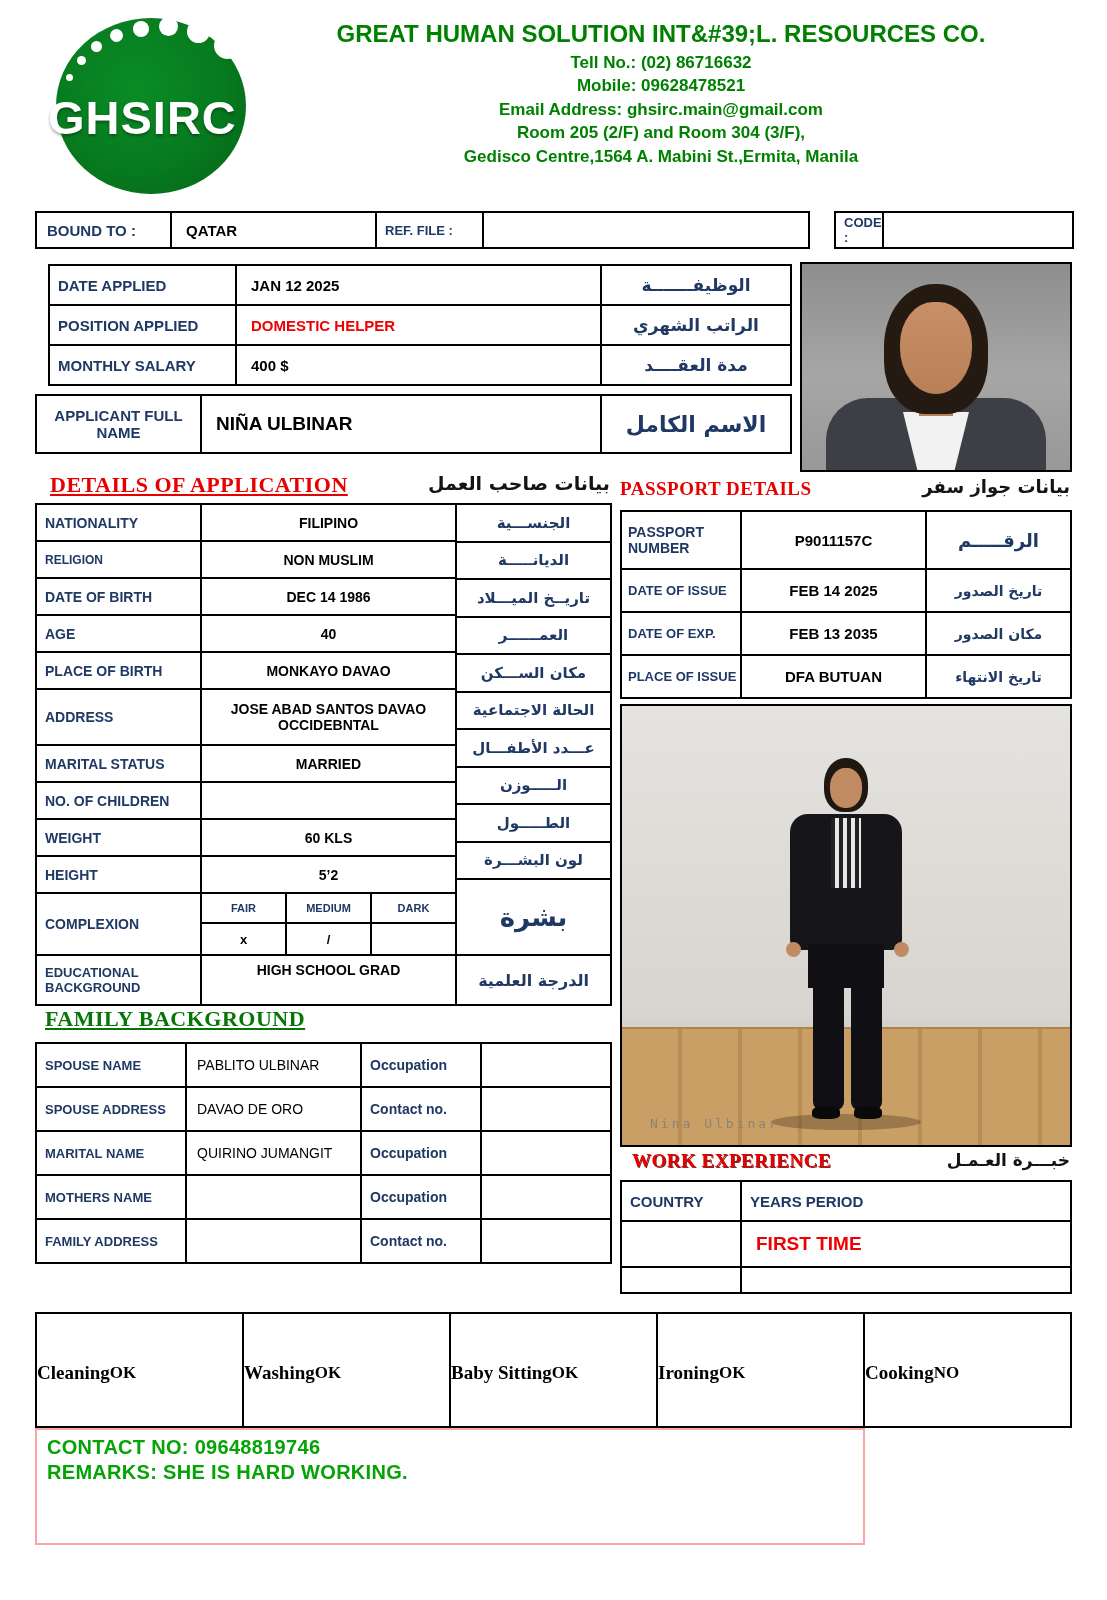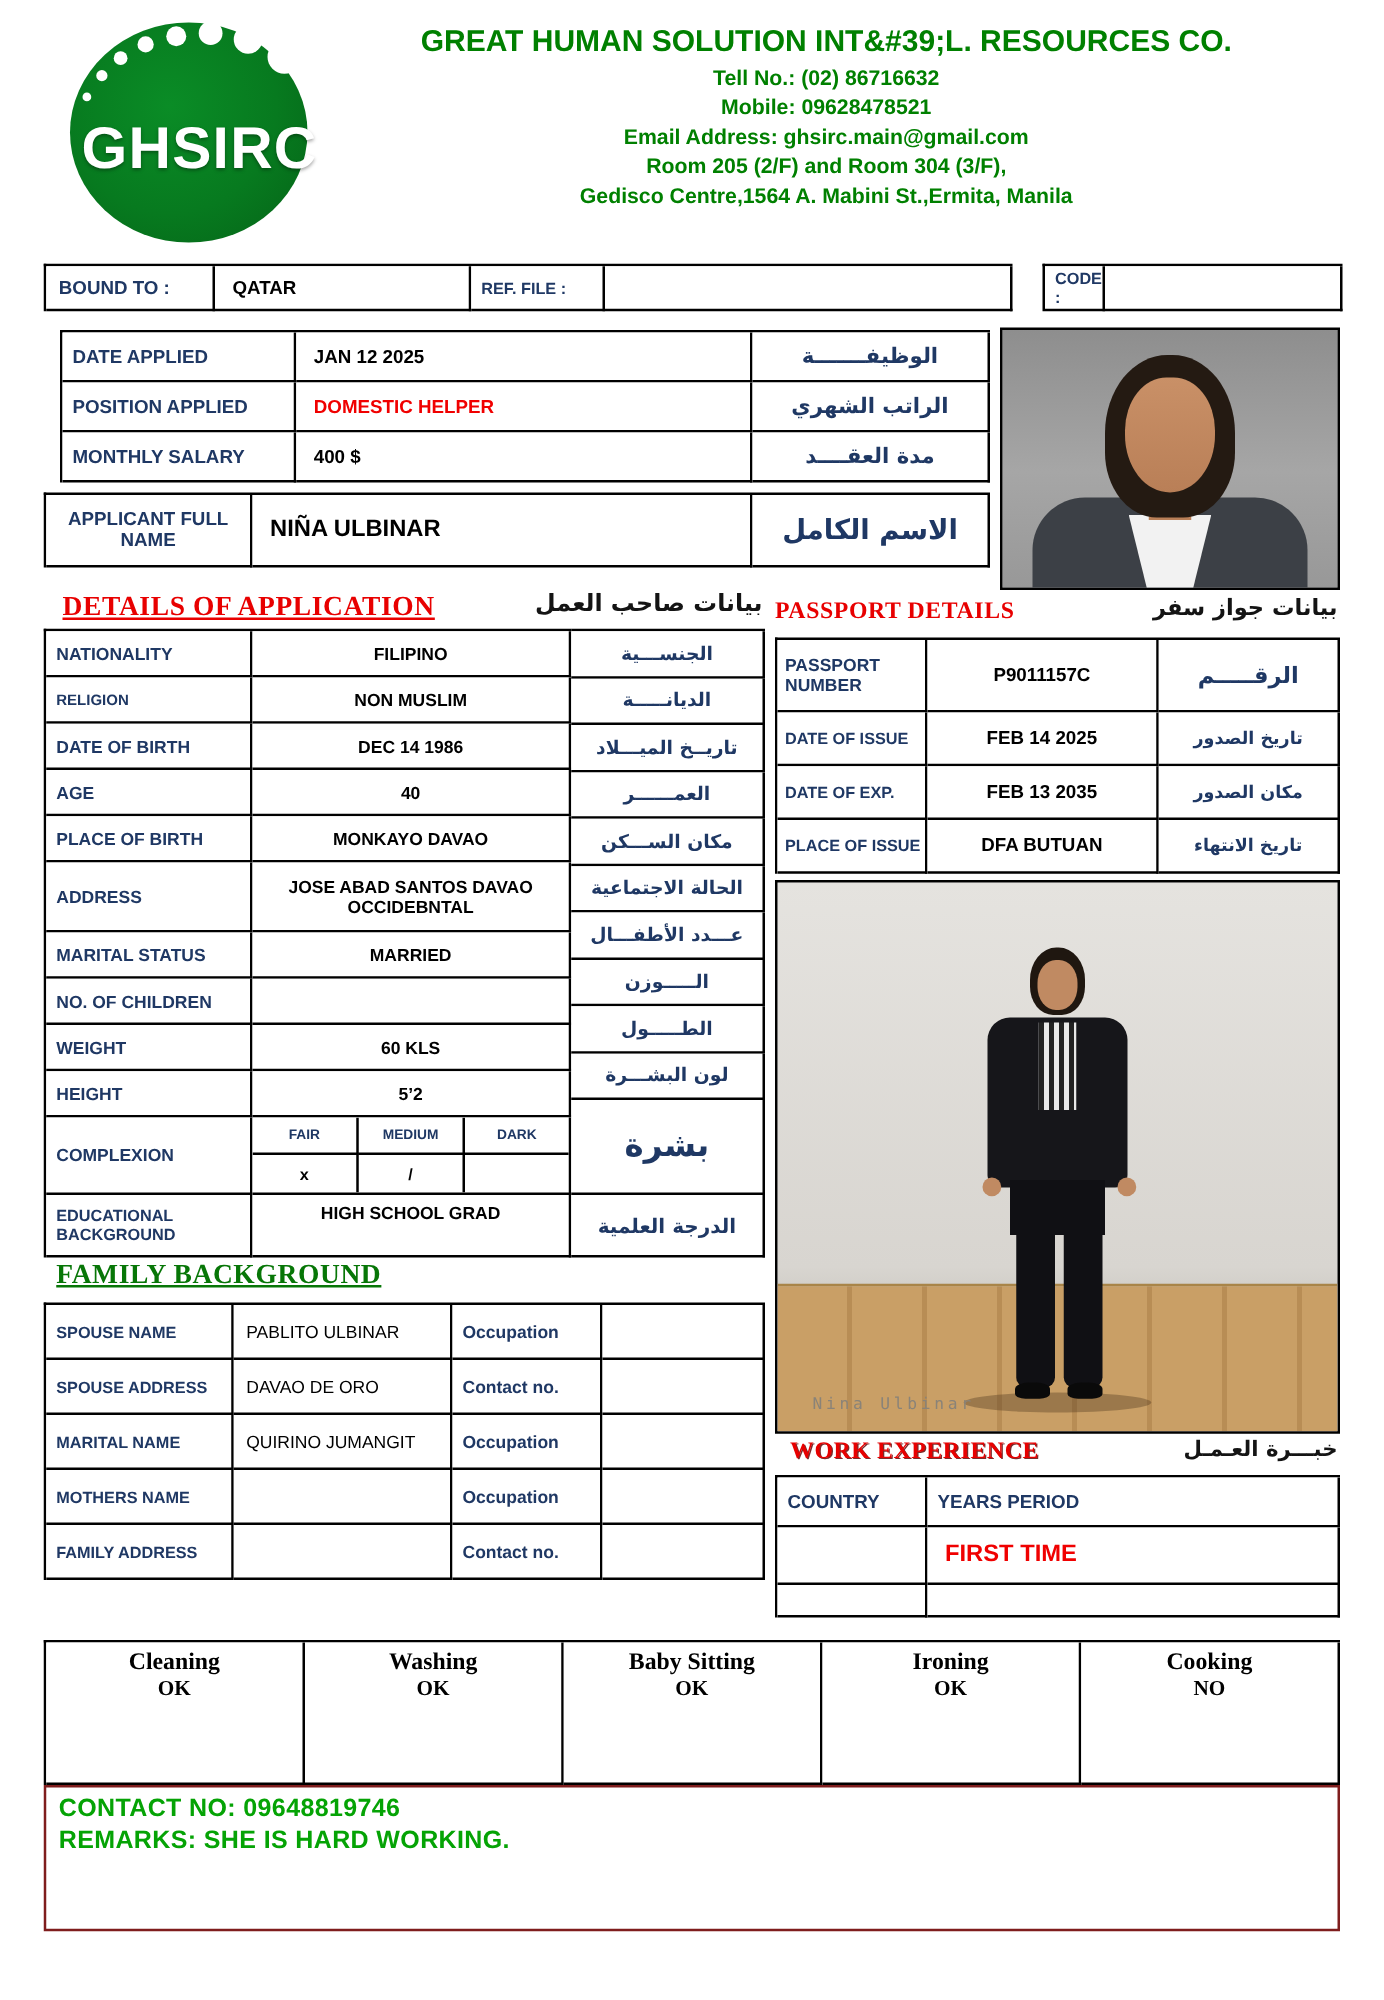--- a/index.html
+++ b/index.html
@@ -35,21 +35,21 @@
 .pp-c1{width:120px}.pp-c2{width:185px}.pp-c3{width:145px}
 .fam-c1{width:150px}.fam-c2{width:175px}.fam-c3{width:120px}.fam-c4{width:130px}
 .wk-c1{width:120px}.wk-c2{width:330px}
 .sk-c{width:207px}
 
 
 .logo{left:52px;top:8px;width:198px;height:192px}
 .logo-circle{position:absolute;left:4px;top:10px;width:190px;height:176px;border-radius:50%;
   background:radial-gradient(circle at 42% 38%,#0a8c26 0%,#077a1f 55%,#056317 100%)}
 .logo-dot{position:absolute;border-radius:50%;background:#fff}
-.logo-text{position:absolute;left:-4px;top:82px;width:206px;text-align:right;font-size:47px;
+.logo-text{position:absolute;left:-4px;top:82px;width:206px;text-align:left;font-size:47px;
   font-weight:bold;color:#fff;letter-spacing:1px;text-shadow:0 2px 3px rgba(0,0,0,.35)}
 .header-text{left:255px;top:20px;width:812px;text-align:center;color:#008000;font-weight:bold}
 .company-name{font-size:24px;margin-bottom:3px}
 .header-line{font-size:17px;line-height:1.38}
 
 
 .h-red{font-family:"Liberation Serif",serif;font-weight:bold;color:#e80000;letter-spacing:.5px}
 .h-green{font-family:"Liberation Serif",serif;font-weight:bold;color:#077607;letter-spacing:.5px}
 .h-ar{font-family:"DejaVu Sans",sans-serif;direction:rtl;font-weight:bold;color:#141414}
 .und{text-decoration:underline}
@@ -97,27 +97,27 @@
 .fb-hand{position:absolute;top:236px;width:15px;height:15px;background:#c08a62;border-radius:50%}
 .fb-hips{position:absolute;left:50%;transform:translateX(-50%);top:238px;width:76px;height:44px;background:#101014}
 .fb-leg{position:absolute;top:268px;width:31px;height:136px;background:#101014;border-radius:0 0 8px 8px}
 .fb-shoe{position:absolute;top:400px;width:28px;height:13px;background:#0a0a0a;border-radius:40% 40% 30% 30%}
 .fb-shadow{position:absolute;left:50%;transform:translateX(-50%);top:408px;width:150px;height:16px;
   background:rgba(70,50,25,.35);border-radius:50%}
 .fb-caption{position:absolute;left:28px;bottom:14px;font-family:"DejaVu Sans Mono",monospace;
   font-size:13px;color:#8a8378;letter-spacing:3px}
 
 
-.sk-cell{flex-direction:column;justify-content:flex-start;padding-top:5px;
+.sk-cell{flex-direction:row;justify-content:flex-start;padding-top:5px;
   font-family:"Liberation Serif",serif;font-weight:bold;text-align:center}
 .sk-name{font-size:19px}
 .sk-val{font-size:17px}
 
 
-.contact-box{left:35px;top:1428px;width:1037px;height:117px;border:2px solid #7f1d1d;background:#fff;
+.contact-box{left:35px;top:1428px;width:830px;height:117px;border:2px solid #fca5a5;background:#fff;
   padding:5px 10px;color:#05a305;font-weight:bold;font-size:20px;line-height:1.25;letter-spacing:.3px}
 </style>
 </head>
 <body>
 
 <div class="page">
 
   <div class="abs logo">
     <div class="logo-circle"></div>
     <div class="logo-dot" style="left:14px;top:66px;width:7px;height:7px"></div>

